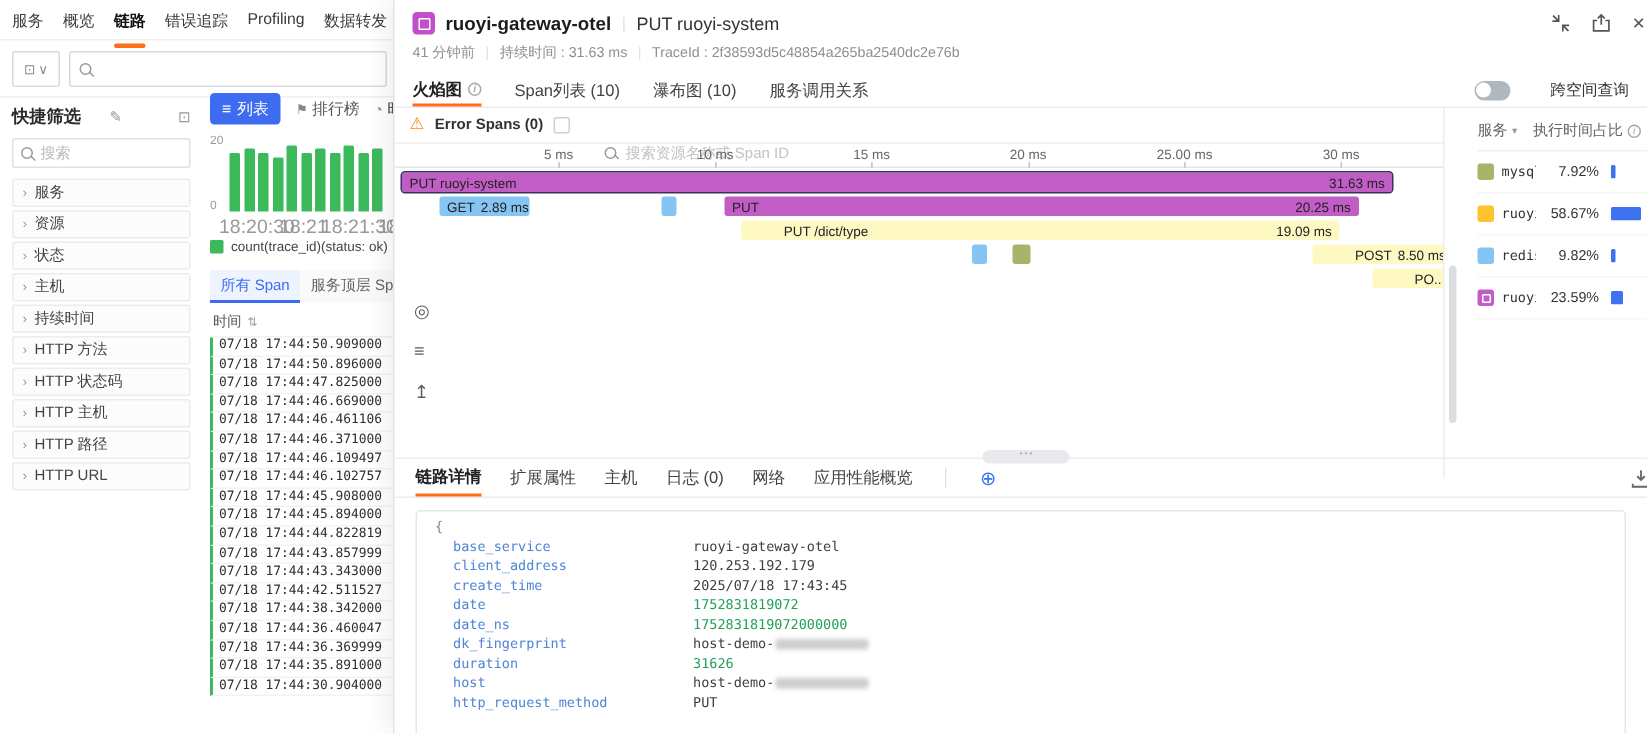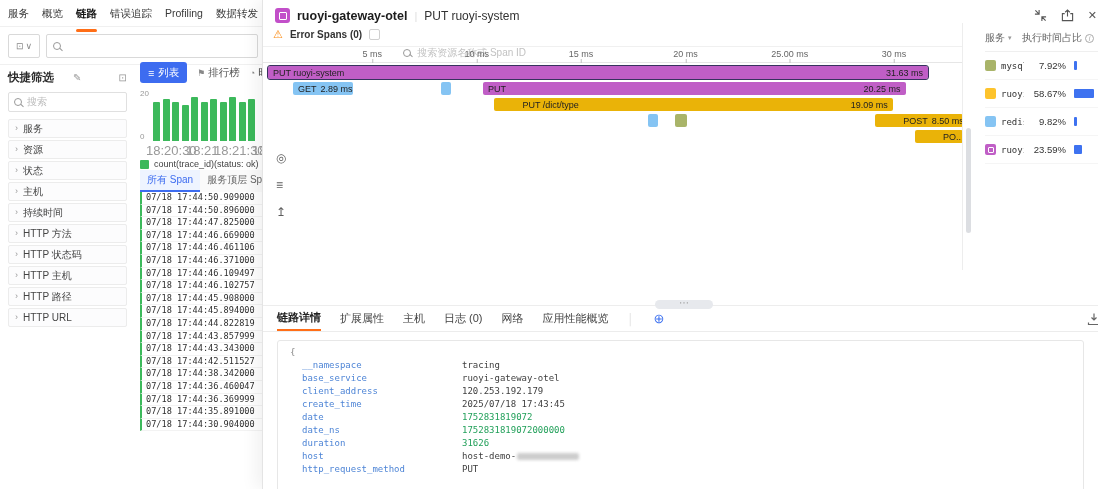--- a/index.html
+++ b/index.html
@@ -61,21 +61,21 @@
   .mini-chart { position:relative; height:52px; margin-top:6px; }
   .ylab { position:absolute; left:0; font-size:8px; color:#999; }
   .bars { position:absolute; left:13px; right:0; bottom:0; top:0; display:flex;
     align-items:flex-end; gap:2.5px; }
   .bars .bar { width:7px; background:#3cb95b; border-radius:1px 1px 0 0; }
   .x-labels { position:relative; height:10px; margin-top:2px; font-size:13px; color:#999; }
   .x-labels span { position:absolute; top:0; white-space:nowrap; }
   .legend { margin-top:6px; display:flex; align-items:center; gap:5px; white-space:nowrap; }
   .legend .sq { width:9px; height:9px; background:#3cb95b; border-radius:1px; flex:none; }
   .legend .txt { font-size:9px; color:#444; }
-  .span-tabs { margin-top:1px; display:flex; font-size:10px; white-space:nowrap; }
+  .span-tabs { margin-top:11px; display:flex; font-size:10px; white-space:nowrap; }
   .stab { padding:3px 7px; }
   .stab.active { color:#3d6cf0; background:#eef4ff; border-bottom:2px solid #3d6cf0; }
   .stab.plain { color:#666; background:#fafafa; }
   .time-head { display:flex; align-items:center; gap:4px; padding:6px 0 3px 2px;
     font-size:9.5px; color:#555; border-bottom:1px solid #f0f0f0; }
   .sort-ic { color:#999; font-size:8px; }
   .ts-row { font-family:"DejaVu Sans Mono", monospace; font-size:8.6px; color:#2e2e2e;
     border-left:2px solid #3cb95b; border-bottom:1px solid #f3f3f3; height:12.6px;
     line-height:11.5px; padding-left:4px; white-space:nowrap; }
 
@@ -121,21 +121,21 @@
   .f-axis { position:relative; height:15px; margin-top:1px; border-bottom:1px solid #e6e6e6; }
   .tick { position:absolute; top:1px; transform:translateX(-50%); font-size:9px; color:#666;
     white-space:nowrap; }
   .tick::after { content:""; position:absolute; left:50%; bottom:-4px; width:1px; height:4px;
     background:#c2c2c2; }
   .f-bars { position:relative; margin-top:3px; height:85px; }
   .fbar { position:absolute; height:13px; border-radius:2px; display:flex;
     align-items:center; justify-content:space-between; gap:4px; padding:0 5px;
     font-size:9px; color:#222; white-space:nowrap; overflow:hidden; }
   .sp-purple { background:#c05ec6; }
-  .sp-yellow { background:#eab308;padding-left:28px; }
+  .sp-yellow { background:#fef9c3;padding-left:28px; }
   .sp-blue   { background:#85c4f3; }
   .sp-olive  { background:#a9b469; }
   .fbar.selected { outline:1.5px solid #37335e; outline-offset:0; }
   .f-float { position:absolute; left:13px; top:128px; display:flex; flex-direction:column;
     gap:13px; color:#5c5c5c; font-size:12px; }
   .f-vscroll { position:absolute; left:703px; top:105px; width:5px; height:105px;
     background:#dcdee2; border-radius:3px; }
 
   .svc-panel { position:absolute; left:713px; right:0; top:0; bottom:0; padding:5px 0 0 9px; }
   .svc-head { display:flex; align-items:center; font-size:10px; color:#666; padding:3px 4px 6px 0;
@@ -292,20 +292,24 @@
     <span style="left:112px">18:22</span>
   </div>
   <div class="legend">
     <span class="sq"></span>
     <span class="txt">count(trace_id)(status: ok)</span>
   </div>
   <div class="span-tabs">
     <span class="stab active">所有 Span</span>
     <span class="stab plain">服务顶层 Span</span>
   </div>
+  <div class="time-head">
+    <span>时间</span>
+    <span class="sort-ic">⇅</span>
+  </div>
   <div id="ts-list">
       <div class="ts-row">07/18 17:44:50.909000</div>
       <div class="ts-row">07/18 17:44:50.896000</div>
       <div class="ts-row">07/18 17:44:47.825000</div>
       <div class="ts-row">07/18 17:44:46.669000</div>
       <div class="ts-row">07/18 17:44:46.461106</div>
       <div class="ts-row">07/18 17:44:46.371000</div>
       <div class="ts-row">07/18 17:44:46.109497</div>
       <div class="ts-row">07/18 17:44:46.102757</div>
       <div class="ts-row">07/18 17:44:45.908000</div>
@@ -332,22 +336,41 @@
     </div>
     <div class="head-icons">
       <svg class="hi" viewBox="0 0 14 14">
         <path d="M5.5 1 L5.5 5.5 L1 5.5 M5.5 5.5 L1.5 1.5 M8.5 13 L8.5 8.5 L13 8.5 M8.5 8.5 L12.5 12.5" stroke="#555" stroke-width="1.2" fill="none"></path>
       </svg>
       <svg class="hi" viewBox="0 0 14 14">
         <path d="M4 5 L1.5 5 L1.5 12.5 L12.5 12.5 L12.5 5 L10 5 M7 1 L7 8 M4.5 3.5 L7 1 L9.5 3.5" stroke="#555" stroke-width="1.2" fill="none"></path>
       </svg>
       <span style="font-size:11px;margin-right:-7px">✕</span>
     </div>
-  </div>
-
+    <div class="meta-row">
+      <span>41 分钟前</span>
+      <span class="meta-sep">|</span>
+      <span>持续时间 : 31.63 ms</span>
+      <span class="meta-sep">|</span>
+      <span>TraceId : 2f38593d5c48854a265ba2540dc2e76b</span>
+    </div>
+  </div>
+
+  <div class="m-tabs">
+    <span class="mtab active">
+      <span>火焰图</span>
+      <span class="info-ic">i</span>
+    </span>
+    <span class="mtab">Span列表 (10)</span>
+    <span class="mtab">瀑布图 (10)</span>
+    <span class="mtab">服务调用关系</span>
+    <span class="spacer"></span>
+    <span class="toggle"></span>
+    <span class="toggle-label">跨空间查询</span>
+  </div>
 
   <div class="m-main">
     <div class="flame">
       <div class="f-toolbar">
         <span class="warn">⚠</span>
         <span class="err-label">Error Spans (0)</span>
         <span class="cbox"></span>
         <div class="f-search">
           <span class="lens"></span>
           <span>搜索资源名称或 Span ID</span>
@@ -455,25 +478,25 @@
       <span class="dtab">应用性能概览</span>
       <span class="d-vsep">│</span>
       <span class="add-tab">⊕</span>
       <svg class="export-ic" viewBox="0 0 14 14">
         <path d="M7 1.5 L7 8 M4.5 5.5 L7 8 L9.5 5.5 M1.5 10.5 L1.5 12.5 L12.5 12.5 L12.5 10.5" stroke="#666" stroke-width="1.2" fill="none"></path>
       </svg>
     </div>
     <div class="d-body">
       <div class="brace">{</div>
       <div id="kv-rows">
-          <div class="kv-row"><span class="kv-key">__namespace</span><span class="kv-val">tracing</span></div>
           <div class="kv-row"><span class="kv-key">base_service</span><span class="kv-val">ruoyi-gateway-otel</span></div>
           <div class="kv-row"><span class="kv-key">client_address</span><span class="kv-val">120.253.192.179</span></div>
           <div class="kv-row"><span class="kv-key">create_time</span><span class="kv-val">2025/07/18 17:43:45</span></div>
           <div class="kv-row"><span class="kv-key">date</span><span class="kv-val num">1752831819072</span></div>
           <div class="kv-row"><span class="kv-key">date_ns</span><span class="kv-val num">1752831819072000000</span></div>
+          <div class="kv-row"><span class="kv-key">dk_fingerprint</span><span class="kv-val">host-demo-</span><span class="kv-redact"></span></div>
           <div class="kv-row"><span class="kv-key">duration</span><span class="kv-val num">31626</span></div>
           <div class="kv-row"><span class="kv-key">host</span><span class="kv-val">host-demo-</span><span class="kv-redact"></span></div>
           <div class="kv-row"><span class="kv-key">http_request_method</span><span class="kv-val">PUT</span></div>
         </div>
     </div>
   </div>
 </div>
 
 </body></html>

